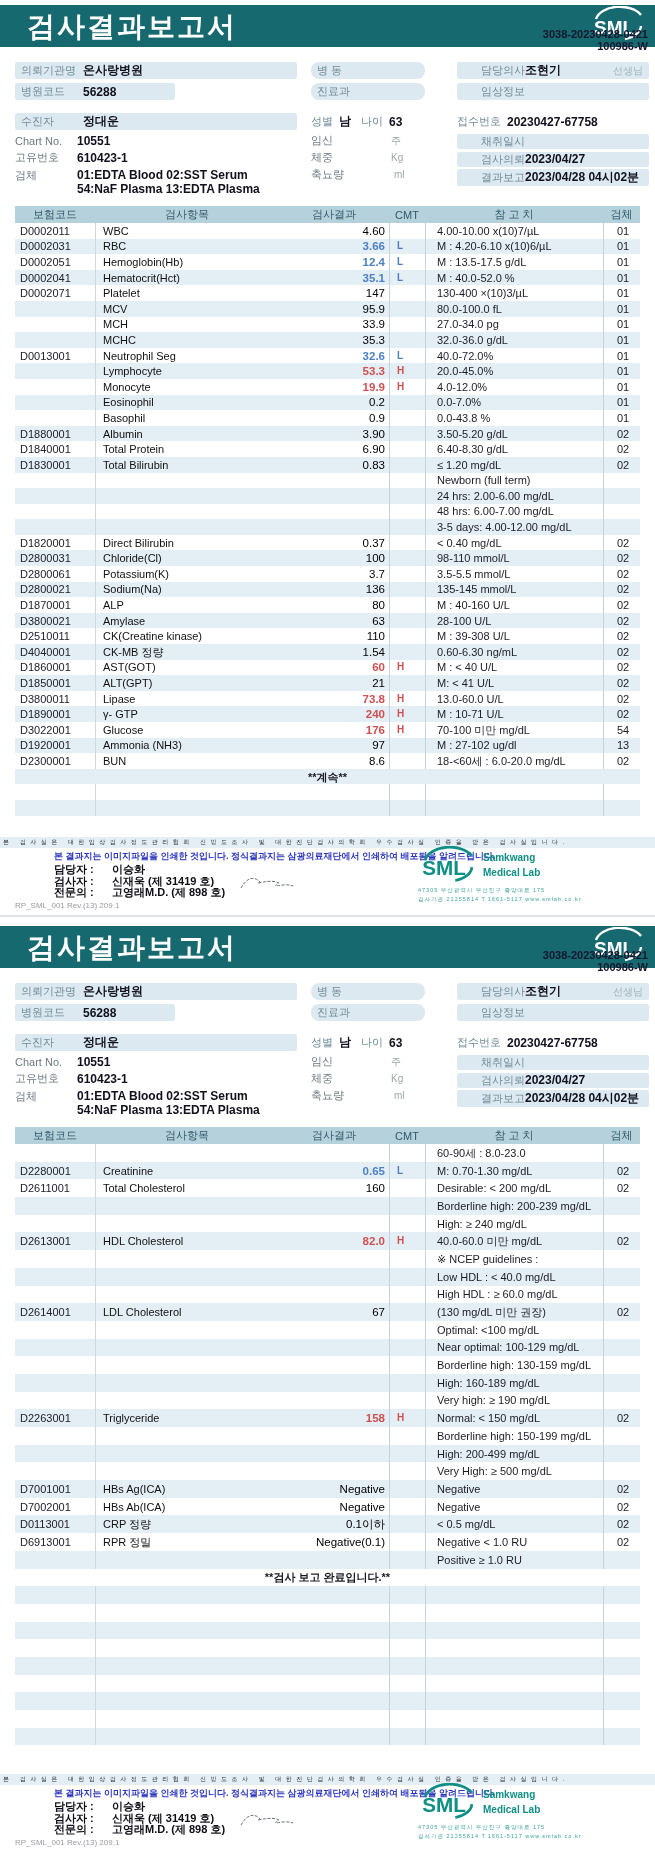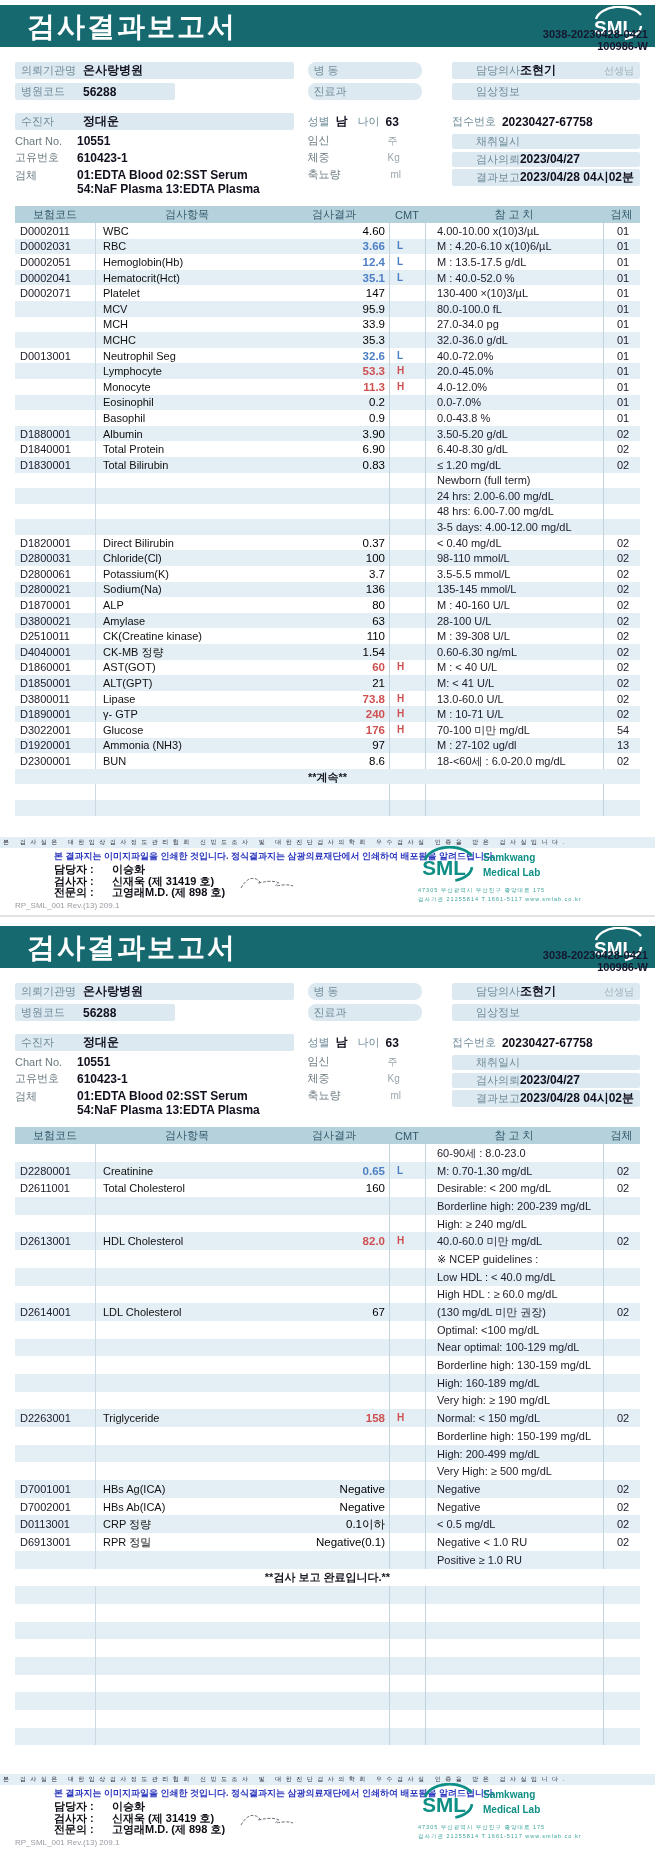--- a/index.html
+++ b/index.html
@@ -7,21 +7,21 @@
   .page{position:relative;width:655px;overflow:hidden;background:#fff;}
   .page-1{height:915px;border-bottom:2px solid #dfe3e6;}
   .page-2{height:935px;}
   
   .topbar{position:relative;height:42px;background:#15696f;margin-top:5px;}
   .page-2 .topbar{margin-top:9px;}
   .rtitle{position:absolute;left:27px;top:3px;font-size:28px;font-weight:bold;color:#fff;letter-spacing:2px;}
   .hlogo{position:absolute;right:10px;top:1px;}
   .barcode{position:absolute;right:7px;top:23px;font-size:11px;font-weight:bold;color:#16162e;line-height:12px;z-index:5;text-align:right;}
   
-  .info{display:flex;margin:13px 15px 0 15px;gap:14px;font-size:11px;}
+  .info{display:flex;margin:13px 6px 0 15px;gap:14px;font-size:11px;}
   .col-l{width:282px;}
   .col-m{width:132px;}
   .col-r{flex:1;text-align:right;}
   .irow{height:21px;display:flex;align-items:center;}
   .irow.tall{height:auto;align-items:flex-start;padding-top:2px;}
   .gaprow{height:9px;}
   .chip{background:#dde9f1;border-radius:2px;min-height:17px;display:flex;align-items:center;padding:0 6px;box-sizing:border-box;width:100%;}
   .chip.w190{width:160px;}
   .chip.w120{width:114px;border-radius:8px;}
   .ilabel{color:#6f8b99;font-size:11px;width:62px;flex:none;}
@@ -191,21 +191,21 @@
       <span class="th th4">CMT</span>
       <span class="th th5">참 고 치</span>
       <span class="th th6">검체</span>
     </div>
     <div class="tbody">
         <div class="trow">
           <span class="tc tc-code">D0002011</span>
           <span class="tc tc-name">WBC</span>
           <span class="tc tc-res">4.60</span>
           <span class="tc tc-cmt"></span>
-          <span class="tc tc-ref">4.00-10.00 x(10)3/µL</span>
+          <span class="tc tc-ref">4.00-10.00 x(10)7/µL</span>
           <span class="tc tc-spec">01</span>
         </div>
         <div class="trow">
           <span class="tc tc-code">D0002031</span>
           <span class="tc tc-name">RBC</span>
           <span class="tc tc-res low">3.66</span>
           <span class="tc tc-cmt low">L</span>
           <span class="tc tc-ref">M : 4.20-6.10 x(10)6/µL</span>
           <span class="tc tc-spec">01</span>
         </div>
@@ -269,21 +269,21 @@
           <span class="tc tc-code"></span>
           <span class="tc tc-name">Lymphocyte</span>
           <span class="tc tc-res high">53.3</span>
           <span class="tc tc-cmt high">H</span>
           <span class="tc tc-ref">20.0-45.0%</span>
           <span class="tc tc-spec">01</span>
         </div>
         <div class="trow">
           <span class="tc tc-code"></span>
           <span class="tc tc-name">Monocyte</span>
-          <span class="tc tc-res high">11.3</span>
+          <span class="tc tc-res high">19.9</span>
           <span class="tc tc-cmt high">H</span>
           <span class="tc tc-ref">4.0-12.0%</span>
           <span class="tc tc-spec">01</span>
         </div>
         <div class="trow">
           <span class="tc tc-code"></span>
           <span class="tc tc-name">Eosinophil</span>
           <span class="tc tc-res">0.2</span>
           <span class="tc tc-cmt"></span>
           <span class="tc tc-ref">0.0-7.0%</span>

